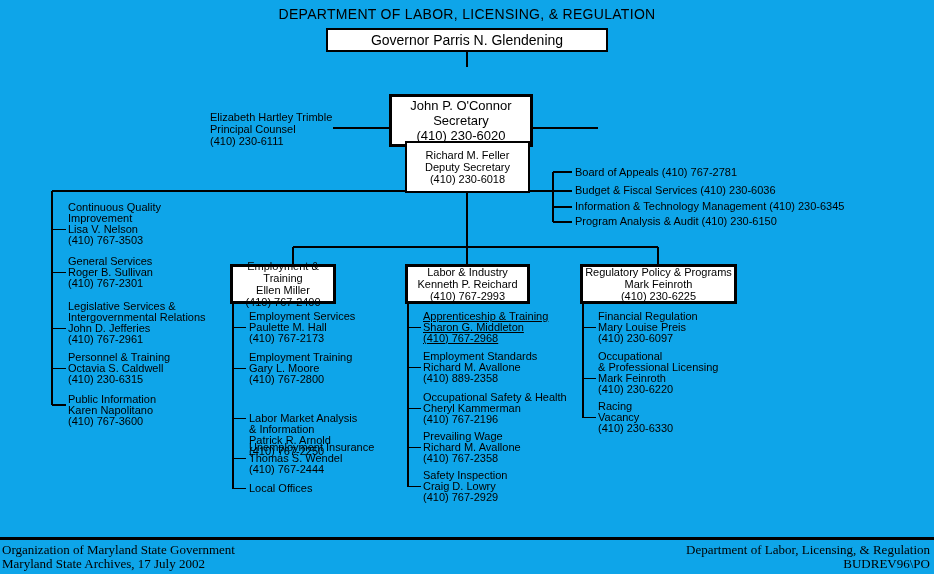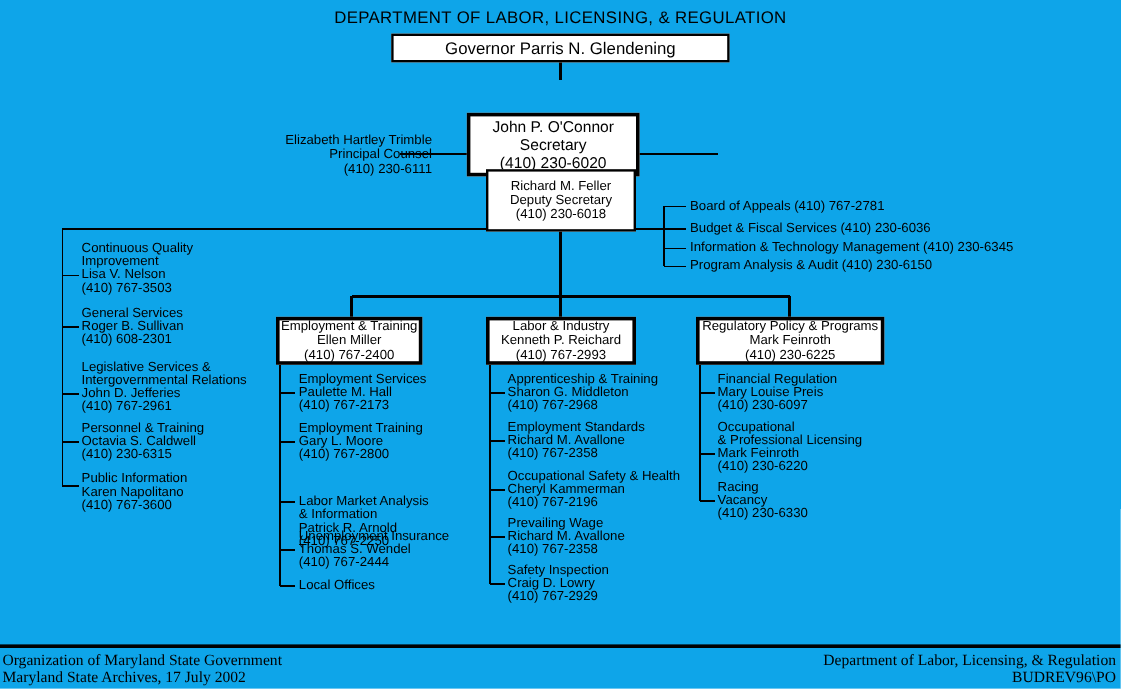--- a/index.html
+++ b/index.html
@@ -5,21 +5,21 @@
   html,body { margin:0; padding:0; background:#ffffff; }
   #stage {
     position:relative; width:934px; height:574px; background:#0ea5e9;
     font-family:"Liberation Sans", sans-serif; color:#000; overflow:hidden;
   }
   .txt {
     position:absolute; font-size:11px; line-height:11px;
     white-space:pre-line; color:#000;
   }
   .lh12 { line-height:12px; }
-  .center { text-align:right; }
+  .center { text-align:left; }
   .right { text-align:right; }
   .box {
     position:absolute; background:#fff; border:2px solid #000;
     display:flex; align-items:center; justify-content:center;
     text-align:center; white-space:pre-line; box-sizing:border-box;
     font-size:11px; line-height:12px;
   }
   .box.thick { border-width:3px; }
   #title {
     position:absolute; top:6px; left:0; width:934px; text-align:center;
@@ -114,33 +114,33 @@
   <div class="txt" style="left:575px; top:185px;">Budget &amp; Fiscal Services (410) 230-6036</div>
   <div class="txt" style="left:575px; top:201px;">Information &amp; Technology Management (410) 230-6345</div>
   <div class="txt" style="left:575px; top:216px;">Program Analysis &amp; Audit (410) 230-6150</div>
 
   <div class="txt" style="left:68px; top:202px;">Continuous Quality
 Improvement
 Lisa V. Nelson
 (410) 767-3503</div>
   <div class="txt" style="left:68px; top:256px;">General Services
 Roger B. Sullivan
-(410) 608-2301</div>
+(410) 767-2301</div>
   <div class="txt" style="left:68px; top:301px;">Legislative Services &amp;
 Intergovernmental Relations
 John D. Jefferies
 (410) 767-2961</div>
   <div class="txt" style="left:68px; top:352px;">Personnel &amp; Training
 Octavia S. Caldwell
 (410) 230-6315</div>
   <div class="txt" style="left:68px; top:394px;">Public Information
 Karen Napolitano
 (410) 767-3600</div>
 
-  <div class="box thick division-box" style="left:230px; width:122px;">Employment &amp; Training
+  <div class="box thick division-box" style="left:230px; width:106px;">Employment &amp; Training
 Ellen Miller
 (410) 767-2400</div>
   <div class="box thick division-box" style="left:405px; width:125px;">Labor &amp; Industry
 Kenneth P. Reichard
 (410) 767-2993</div>
   <div class="box thick division-box" style="left:580px; width:157px;">Regulatory Policy &amp; Programs
 Mark Feinroth
 (410) 230-6225</div>
 
   <div class="txt" style="left:249px; top:311px;">Employment Services
@@ -151,26 +151,26 @@
 (410) 767-2800</div>
   <div class="txt" style="left:249px; top:413px;">Labor Market Analysis
 &amp; Information
 Patrick R. Arnold
 (410) 767-2250</div>
   <div class="txt" style="left:249px; top:442px;">Unemployment Insurance
 Thomas S. Wendel
 (410) 767-2444</div>
   <div class="txt" style="left:249px; top:483px;">Local Offices</div>
 
-  <div class="txt" style="left:423px; top:311px;">Apprenticeship &amp; Training
+  <div class="txt" style="left:423px; top:311px;text-decoration:underline;">Apprenticeship &amp; Training
 Sharon G. Middleton
 (410) 767-2968</div>
   <div class="txt" style="left:423px; top:351px;">Employment Standards
 Richard M. Avallone
-(410) 767-2358</div>
+(410) 889-2358</div>
   <div class="txt" style="left:423px; top:392px;">Occupational Safety &amp; Health
 Cheryl Kammerman
 (410) 767-2196</div>
   <div class="txt" style="left:423px; top:431px;">Prevailing Wage
 Richard M. Avallone
 (410) 767-2358</div>
   <div class="txt" style="left:423px; top:470px;">Safety Inspection
 Craig D. Lowry
 (410) 767-2929</div>
 

